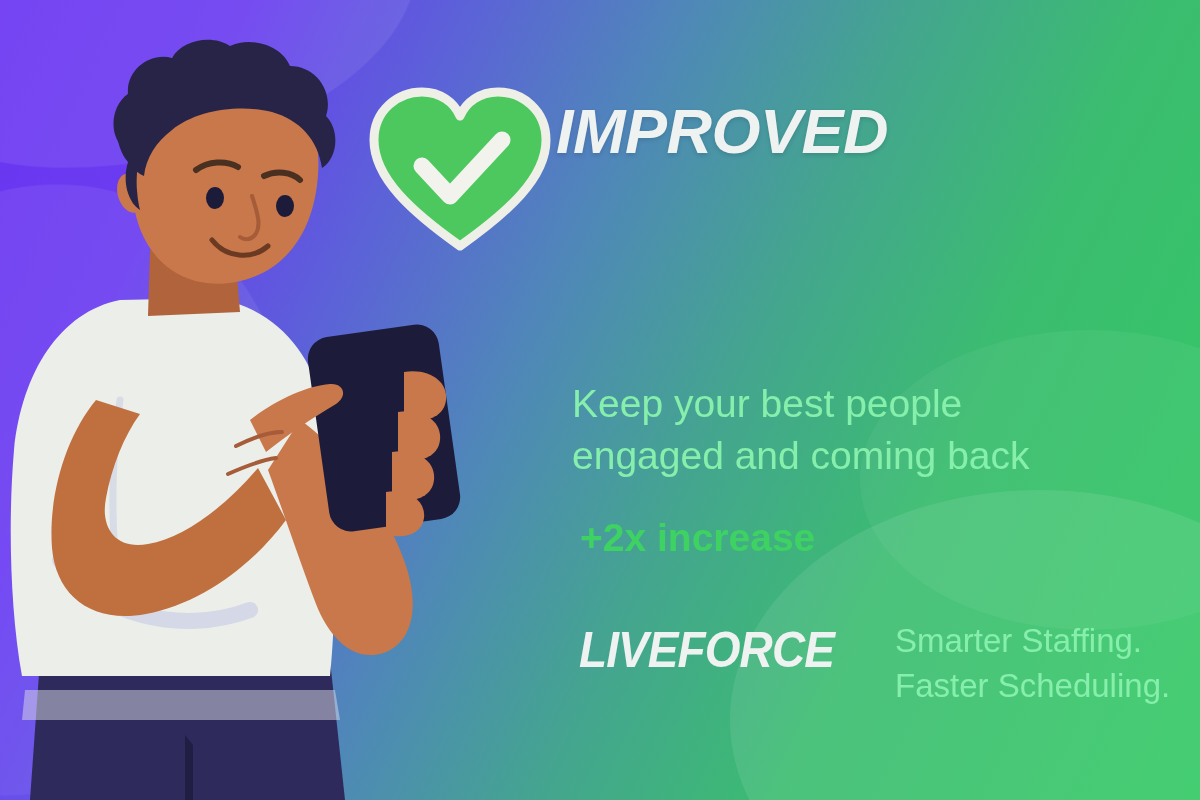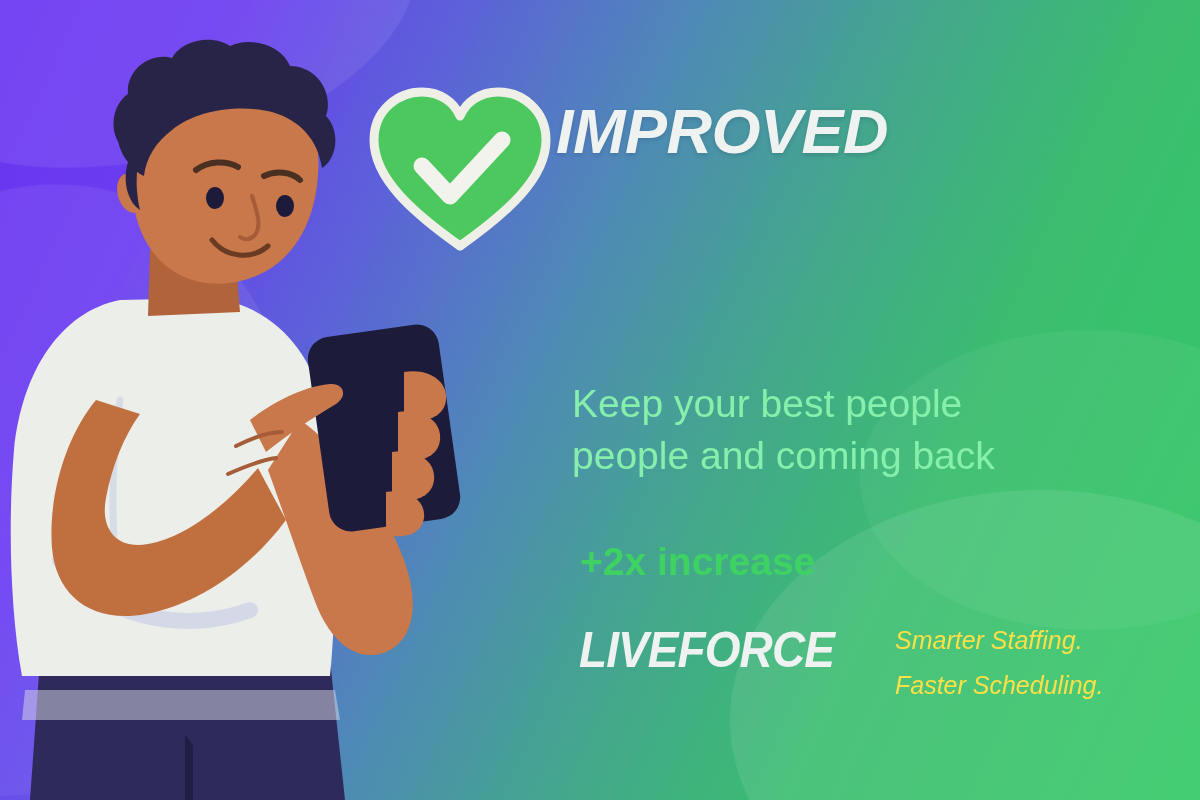--- a/index.html
+++ b/index.html
@@ -114,21 +114,21 @@
     width: 620px;
     color: #86efac;
     font-size: 39px;
     line-height: 52px;
     font-weight: normal;
   }
   .subtitle .sub-line { display: block; white-space: nowrap; }
 
   .stat {
     position: absolute;
-    top: 540px;
+    top: 516px;
     left: 24px;
     color: #3ed263;
     font-size: 39px;
     line-height: 44px;
     font-weight: bold;
     white-space: nowrap;
   }
 
   .brand-row {
     position: absolute;
@@ -148,26 +148,25 @@
     font-style: italic;
     letter-spacing: -1px;
     transform: scaleX(0.92);
     transform-origin: left center;
     white-space: nowrap;
   }
   .tagline {
     position: absolute;
     left: 316px;
     top: 4px;
-    color: #fde047;
-    font-size: 25px;
+    color: #86efac;
+    font-size: 33px;
     line-height: 45px;
     font-weight: normal;
     white-space: nowrap;
-    font-style: italic;
   }
   .tagline .tag-line { display: block; }
 </style>
 </head>
 <body>
 
 <div id="banner">
 
   <div class="bg-gradient"></div>
   <div class="blob blob-topleft"></div>
@@ -235,21 +234,21 @@
   </svg>
 
   <div class="content">
 
     <div class="headline">
       <span class="hl-line">IMPROVED</span>
     </div>
 
     <div class="subtitle">
       <span class="sub-line">Keep your best people</span>
-      <span class="sub-line">people and coming back</span>
+      <span class="sub-line">engaged and coming back</span>
     </div>
 
     <div class="stat">+2x increase</div>
 
     <div class="brand-row">
       <div class="logo">LIVEFORCE</div>
       <div class="tagline">
         <span class="tag-line">Smarter Staffing.</span>
         <span class="tag-line">Faster Scheduling.</span>
       </div>

